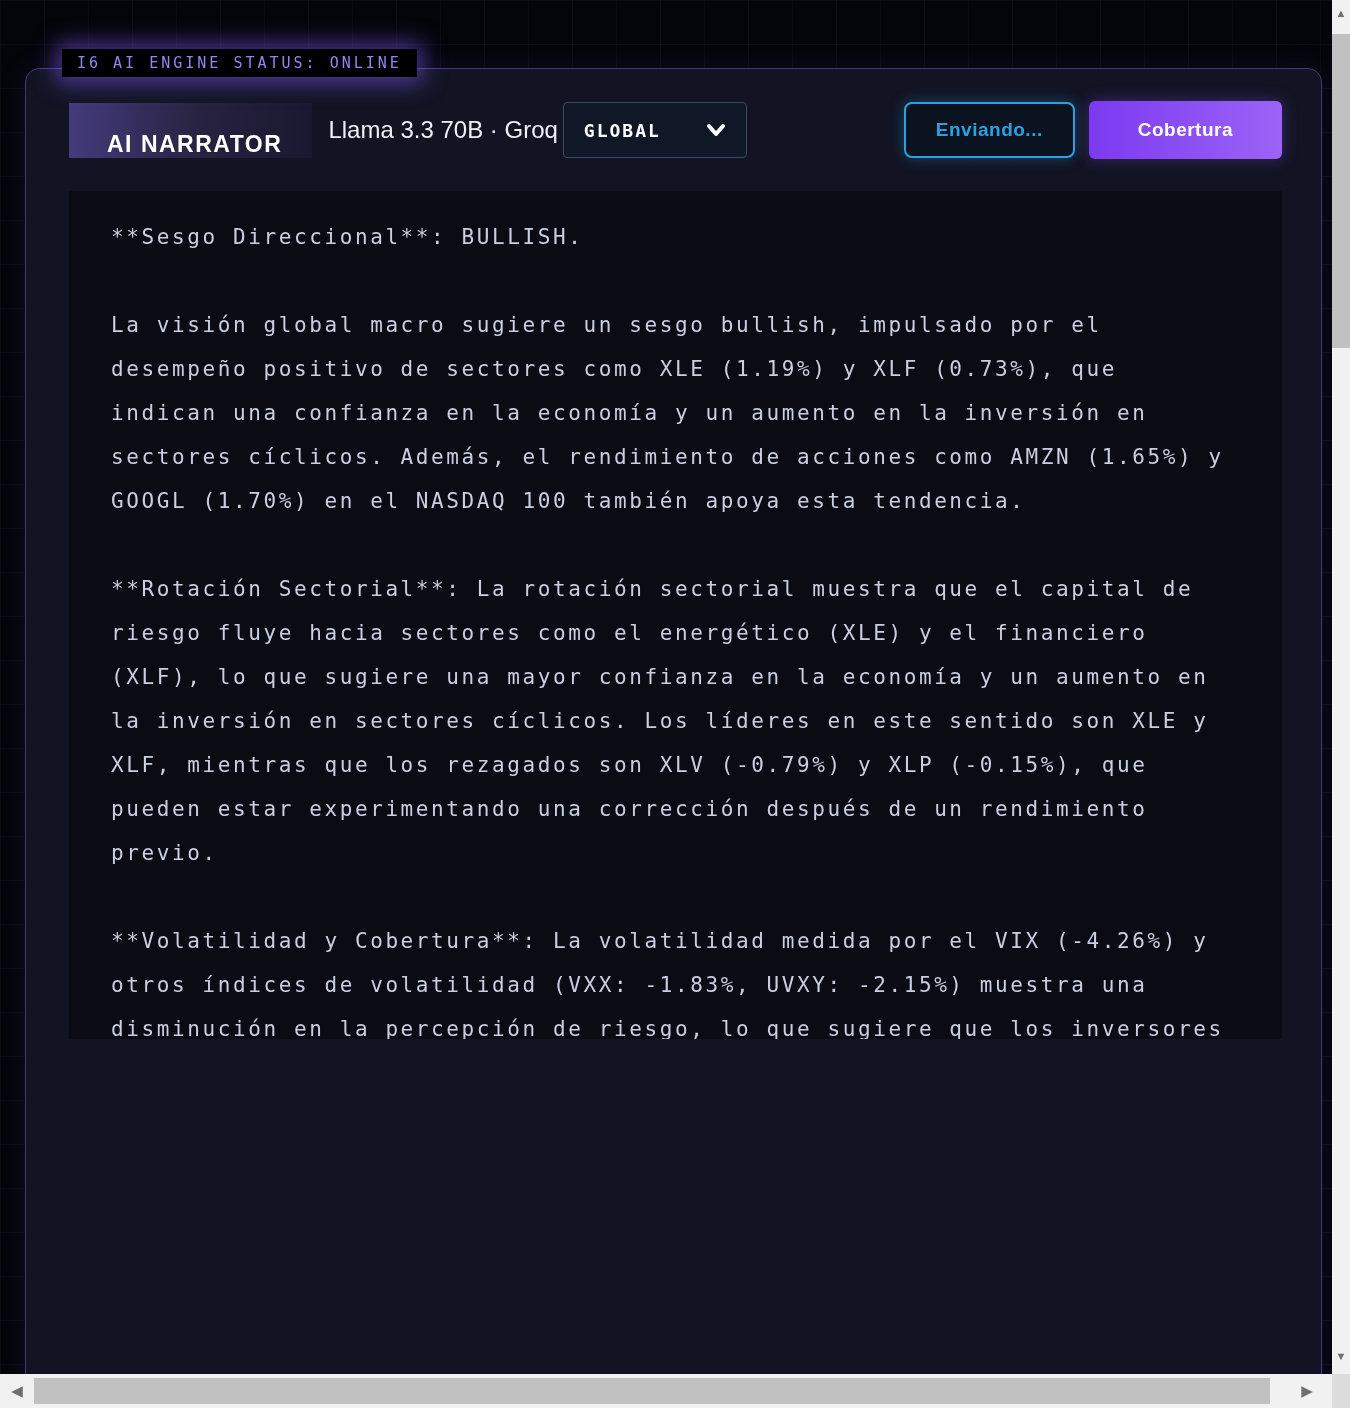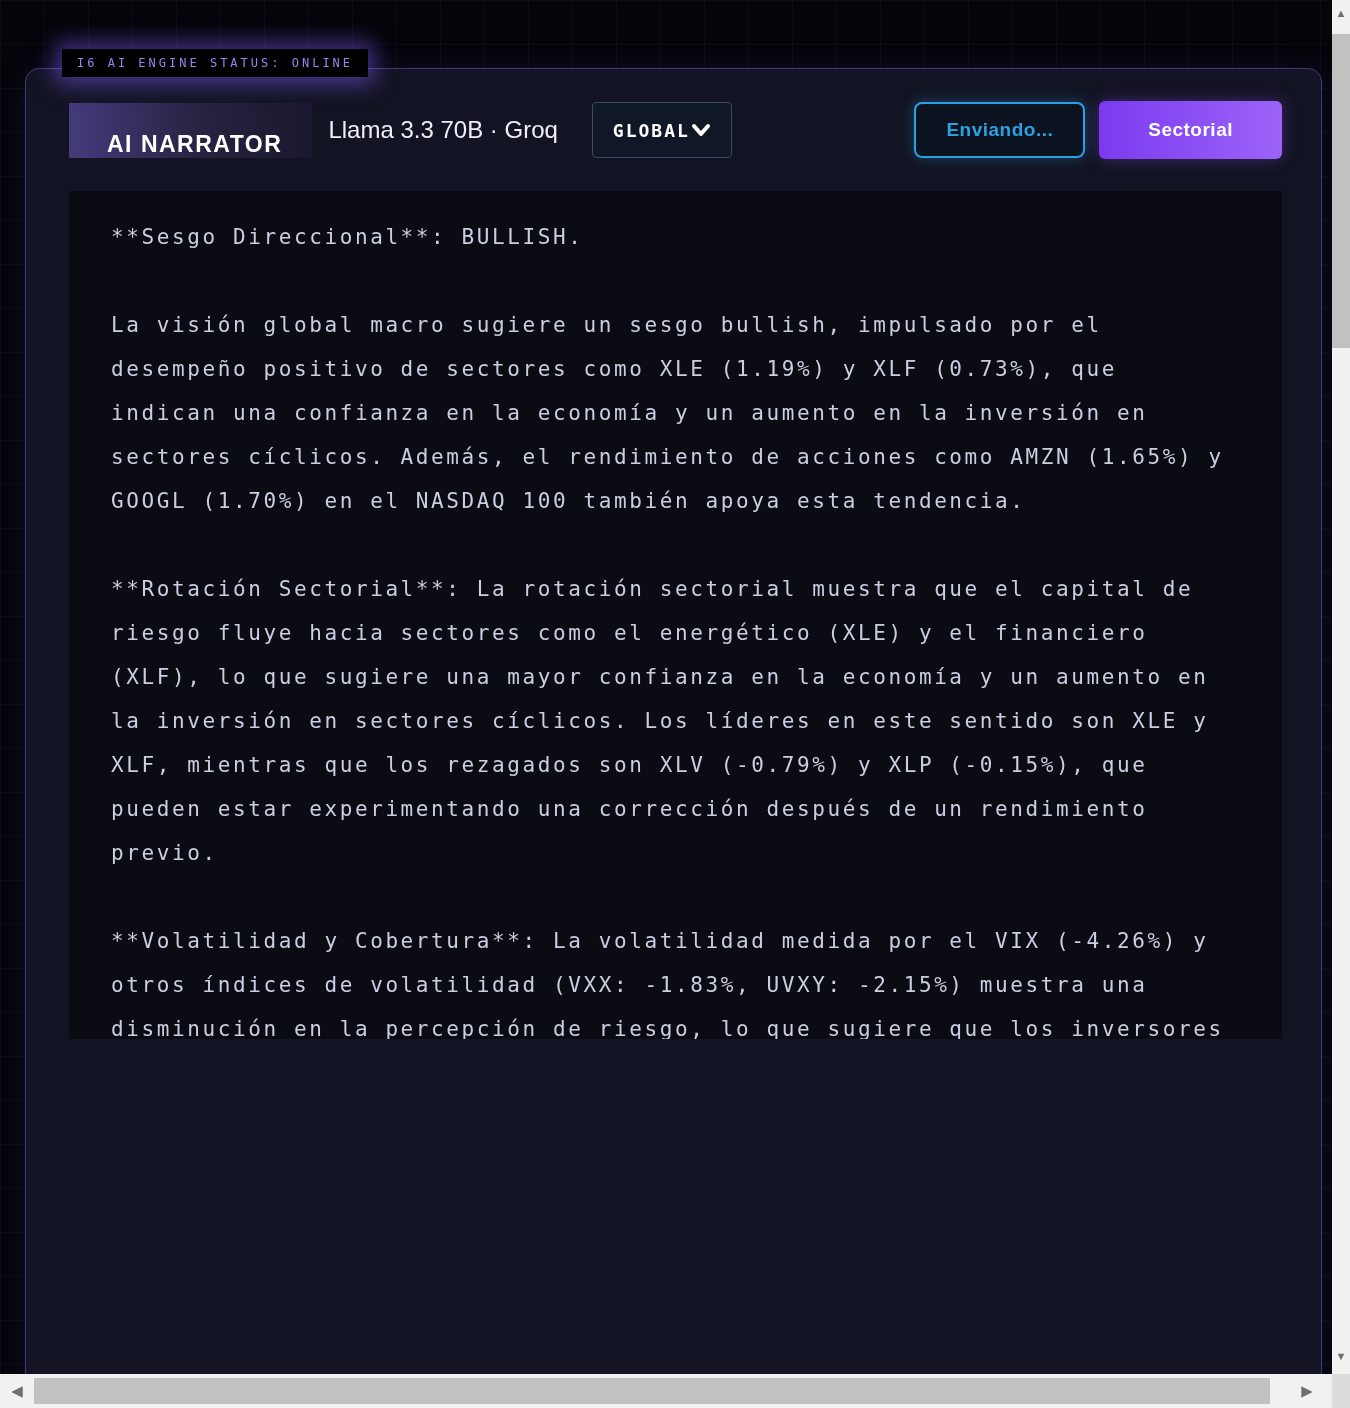--- a/index.html
+++ b/index.html
@@ -37,21 +37,21 @@
     left: 62px; top: 49px;
     height: 28px;
     padding: 0 15px;
     background: #000;
     display: flex; align-items: center;
     z-index: 5;
     box-shadow: 0 0 22px 6px rgba(128, 90, 248, 0.55);
   }
   .status-chip span {
     font-family: "DejaVu Sans Mono", monospace;
-    font-size: 12px;
+    font-size: 15px;
     letter-spacing: 3px;
     color: #9187f0;
     white-space: nowrap;
   }
 
   
   .header-row {
     display: flex;
     align-items: center;
     padding: 32px 39px 0 43px;
@@ -74,22 +74,22 @@
     letter-spacing: 1.5px;
     white-space: nowrap;
   }
   .model-label {
     margin-left: 16px;
     color: #eef0f6;
     font-size: 24px;
     white-space: nowrap;
   }
   .scope-select {
-    margin-left: 34px;
-    width: 140px; height: 56px;
+    margin-left: 5px;
+    width: 184px; height: 56px;
     background: #101828;
     border: 1px solid #3a4a66;
     border-radius: 4px;
     display: flex; align-items: center; justify-content: space-between;
     padding: 0 20px;
     cursor: pointer;
   }
   .scope-select .value {
     font-family: "DejaVu Sans Mono", monospace;
     font-size: 18px;
@@ -233,21 +233,21 @@
       <span style="display:flex;">
         <svg width="20" height="14" viewBox="0 0 20 14">
           <polyline points="3,3 10,11 17,3" fill="none" stroke="#ffffff" stroke-width="4" stroke-linecap="round" stroke-linejoin="round"></polyline>
         </svg>
       </span>
     </div>
 
     <div class="spacer"></div>
 
     <button class="btn-sending">Enviando...</button>
-    <button class="btn-analyze">Sectorial</button>
+    <button class="btn-analyze">Cobertura</button>
 
   </div>
 
   <div class="narrative">
     <div class="para">**Sesgo Direccional**: BULLISH.</div>
     <div class="para">La visión global macro sugiere un sesgo bullish, impulsado por el
 desempeño positivo de sectores como XLE (1.19%) y XLF (0.73%), que
 indican una confianza en la economía y un aumento en la inversión en
 sectores cíclicos. Además, el rendimiento de acciones como AMZN (1.65%) y
 GOOGL (1.70%) en el NASDAQ 100 también apoya esta tendencia.</div>

